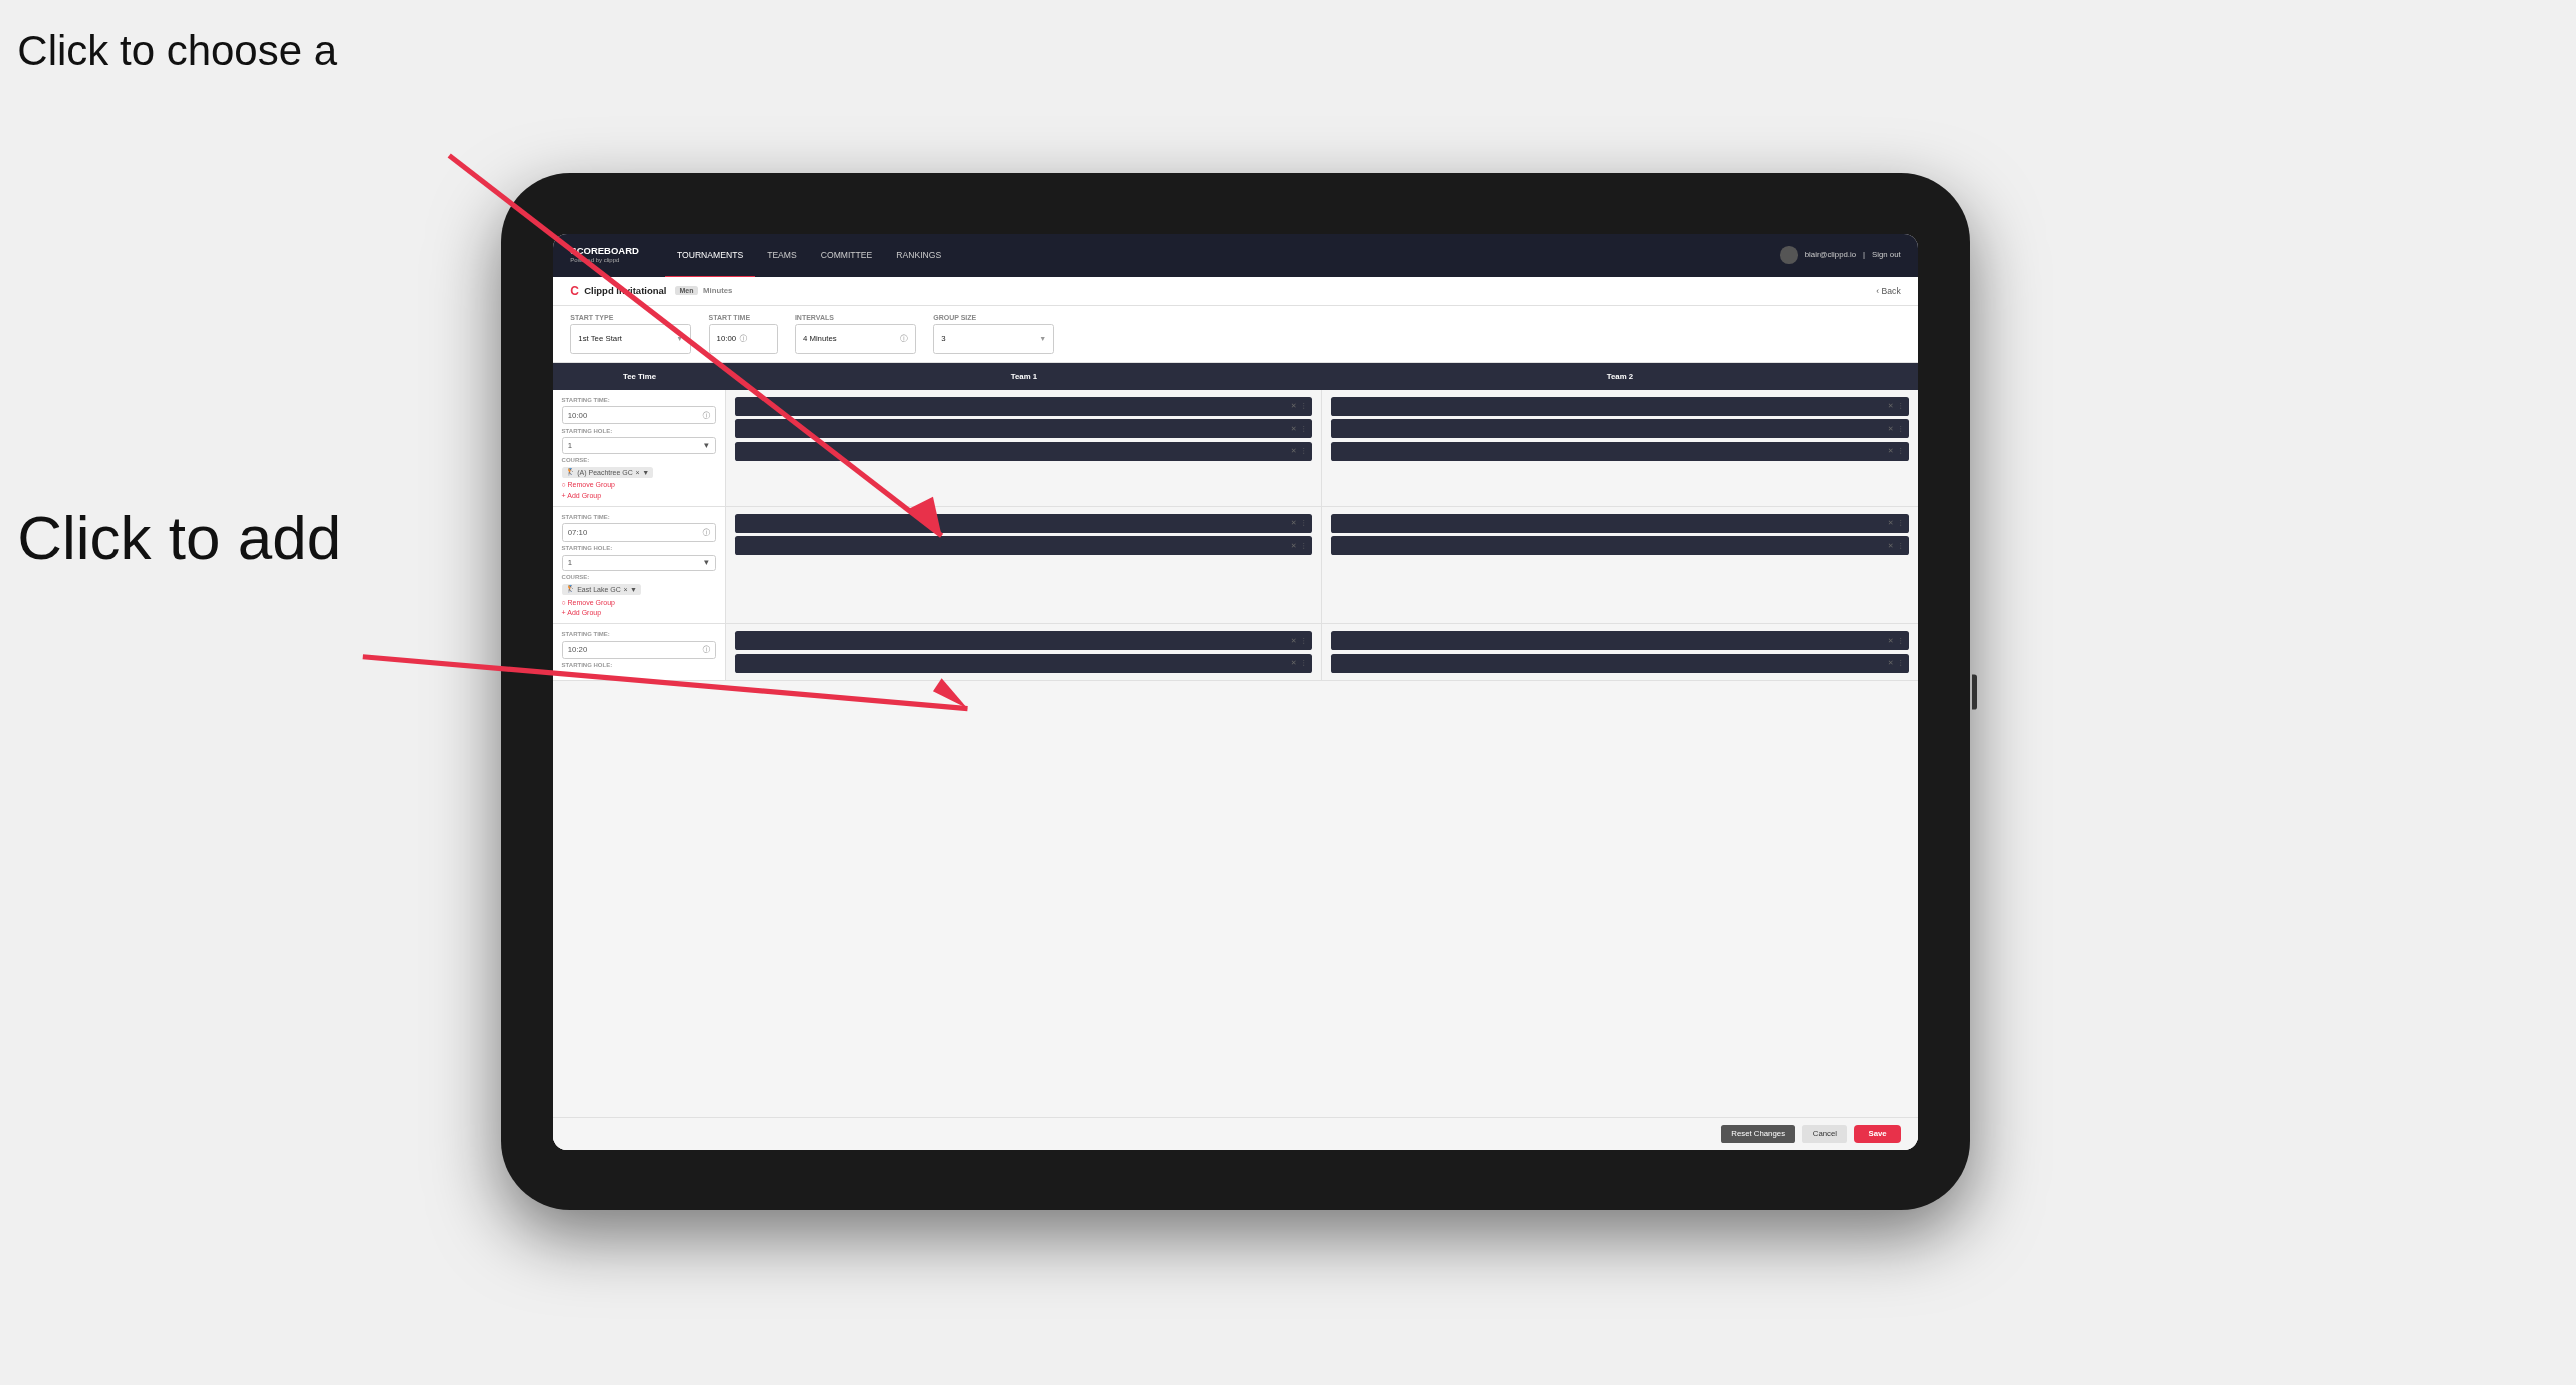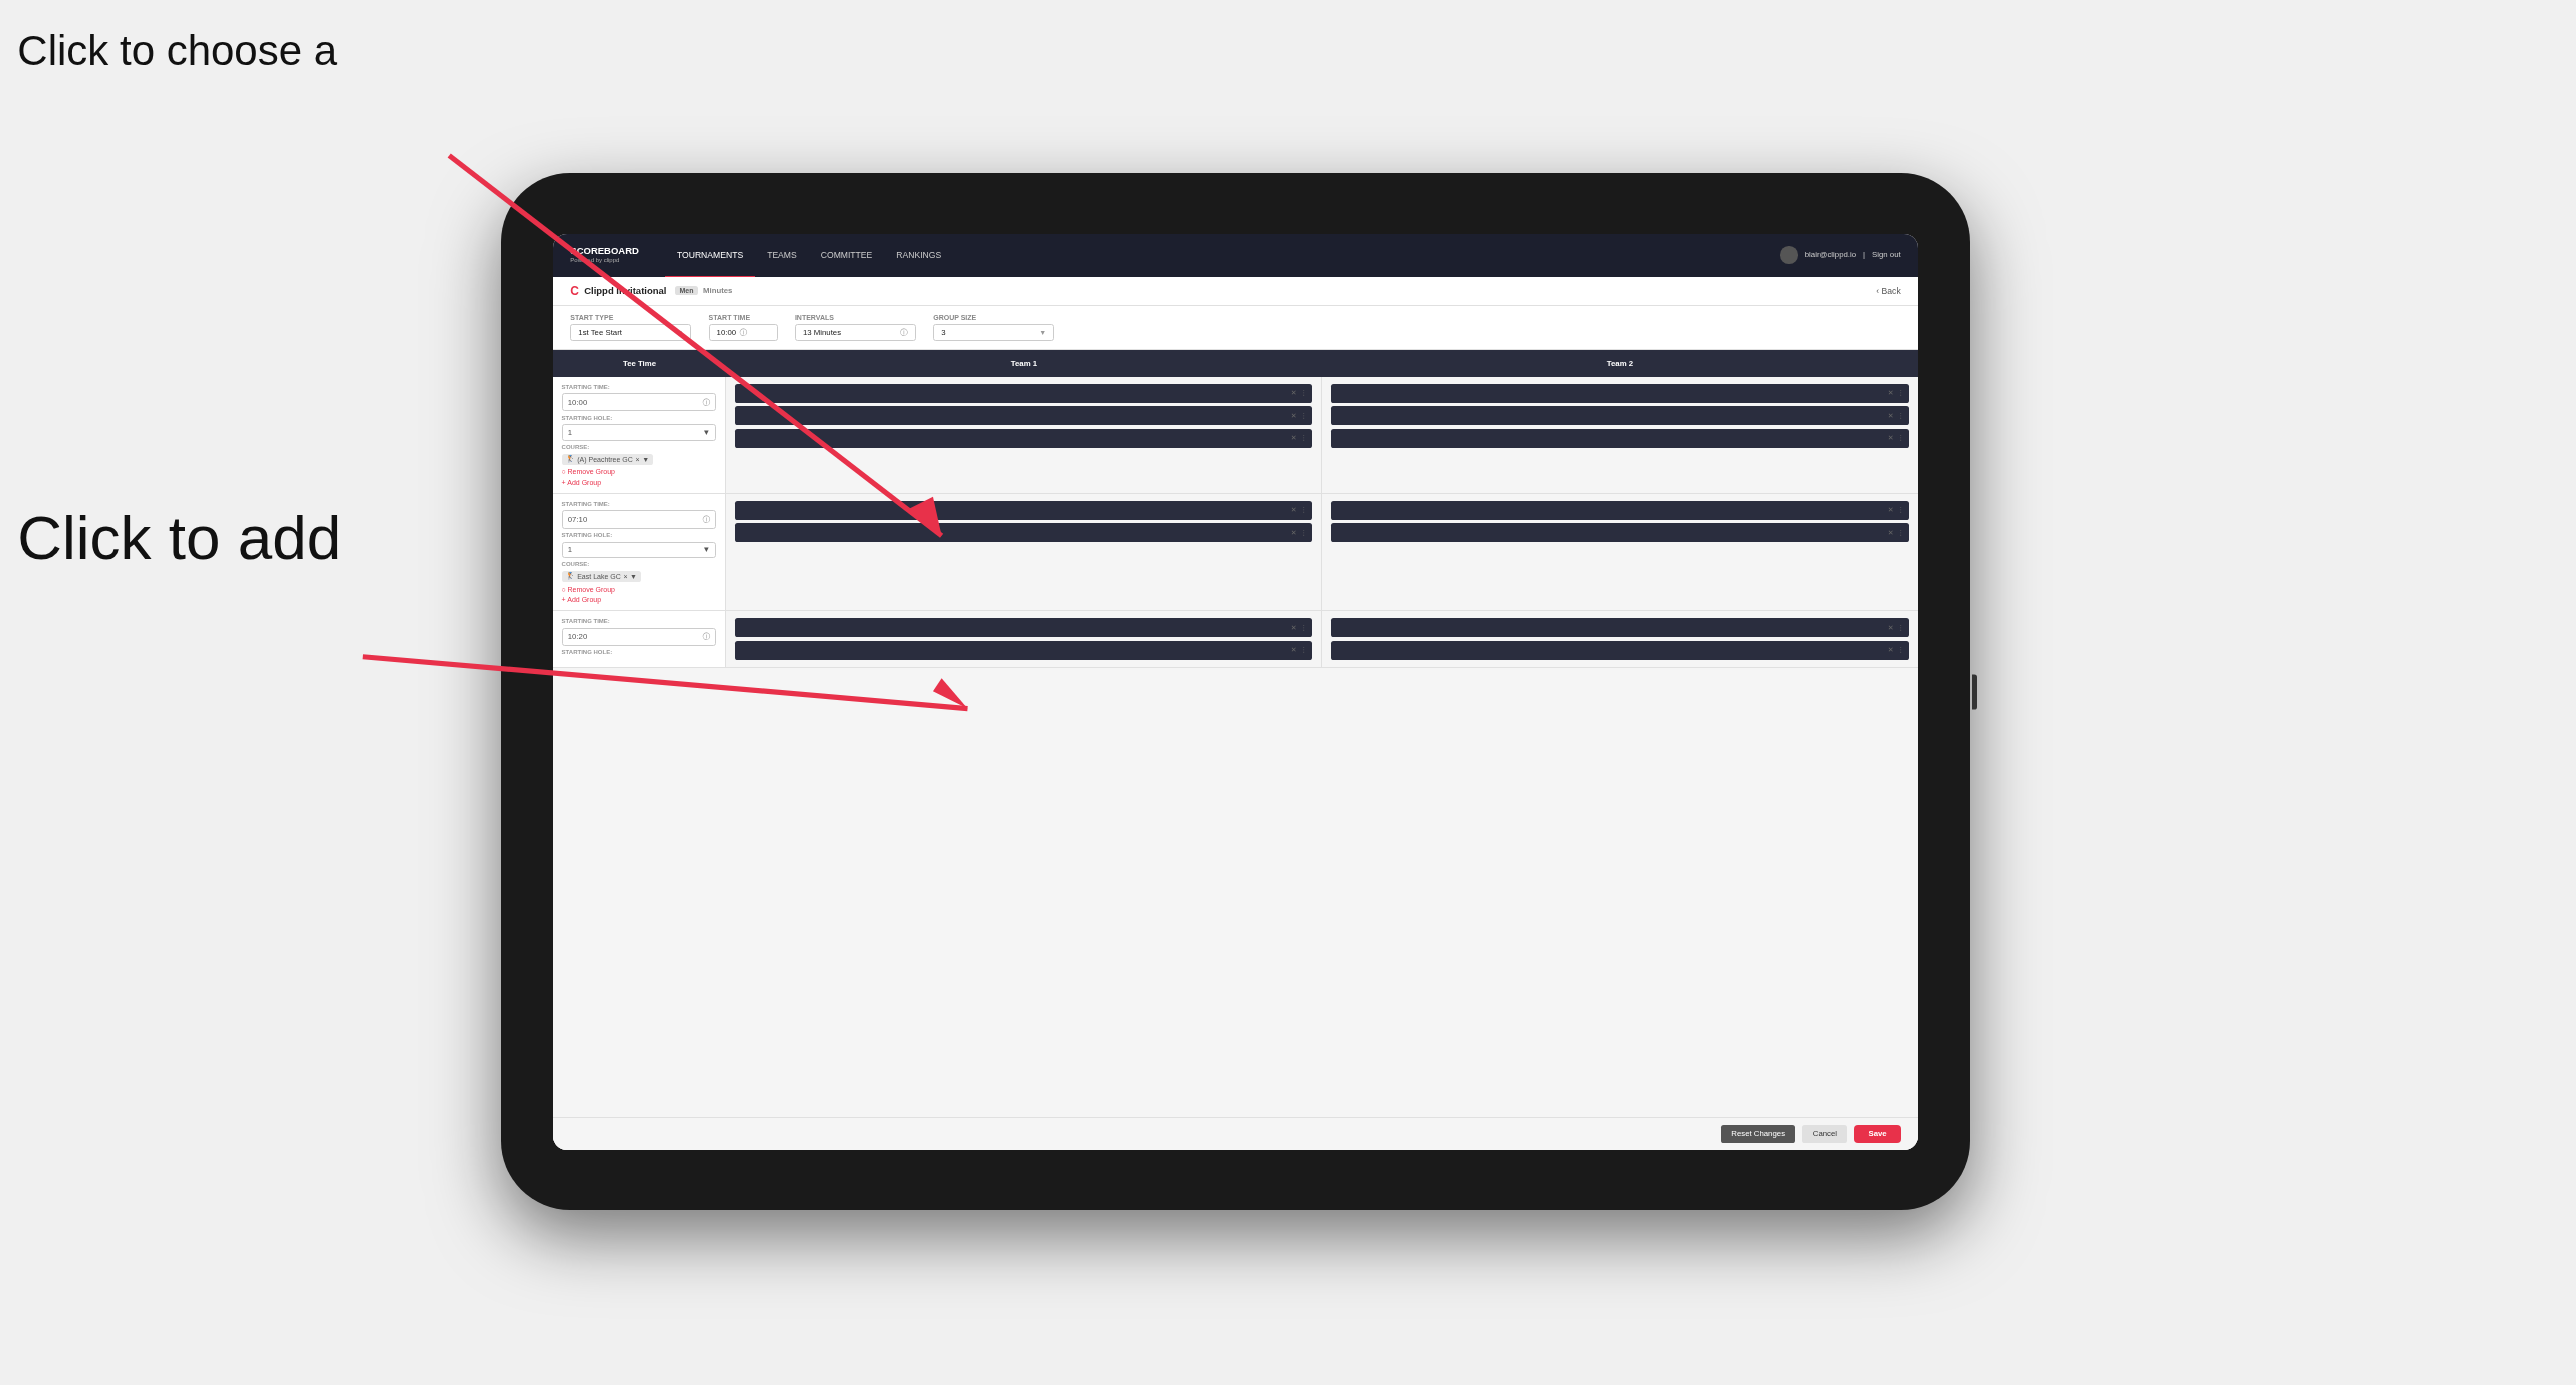--- a/index.html
+++ b/index.html
@@ -198,21 +198,21 @@
       text-transform: uppercase;
       font-weight: bold;
     }
     .control-select, .control-input {
       border: 0.9px solid #ccc;
       border-radius: 2.6px;
       padding: 3.5px 7px;
       font-size: 7.8px;
       background: #fff;
       color: #222;
-      height: 17px;
+      height: 30px;
       display: flex;
       align-items: center;
       cursor: pointer;
       position: relative;
     }
     .control-select {
       min-width: 121px;
       justify-content: space-between;
     }
     .control-input {
@@ -465,21 +465,21 @@
         <div class="control-group">
           <div class="control-label">Start Time</div>
           <div class="control-input">
             <span>10:00</span>
             <span class="info-icon">ⓘ</span>
           </div>
         </div>
         <div class="control-group">
           <div class="control-label">Intervals</div>
           <div class="control-select">
-            <span>13 Minutes</span>
+            <span>4 Minutes</span>
             <span class="info-icon">ⓘ</span>
           </div>
         </div>
         <div class="control-group">
           <div class="control-label">Group Size</div>
           <div class="control-select">
             <span>3</span>
             <span class="arrow">▼</span>
           </div>
         </div>

